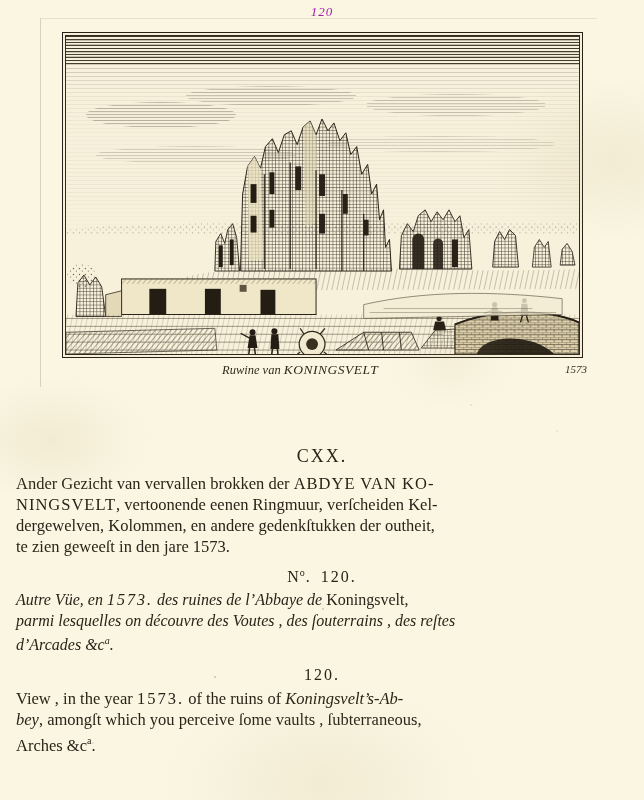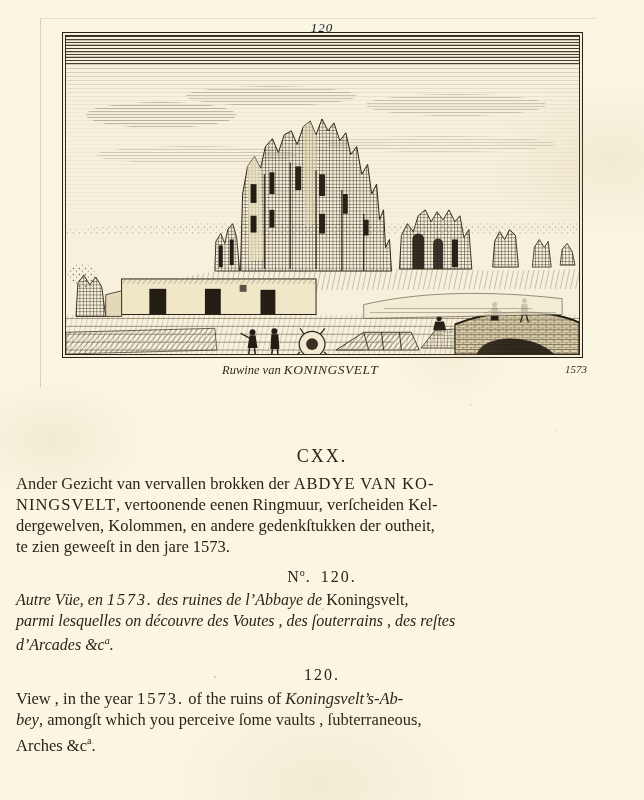--- a/index.html
+++ b/index.html
@@ -24,23 +24,23 @@
   
   .platemark{
     position:absolute;left:40px;top:18px;width:556px;height:368px;
     border-left:1px solid rgba(150,126,84,.30);
     border-top:1px solid rgba(150,126,84,.18);
     z-index:1;
   }
 
   
   .folio{
-    position:absolute;left:0;right:0;top:20px;text-align:center;
+    position:absolute;left:0;right:0;top:4px;text-align:center;
     font-family:"Liberation Serif", serif;
-    font-style:italic;font-size:13px;letter-spacing:1px;color:#0f172a;
+    font-style:italic;font-size:13px;letter-spacing:1px;color:#a21caf;
     z-index:7;
   }
 
   
   .plate{
     position:absolute;left:62px;top:32px;width:521px;height:326px;
     z-index:2;
     border:1px solid #2a2218;
     padding:2px;
     background:#f6f0da;

